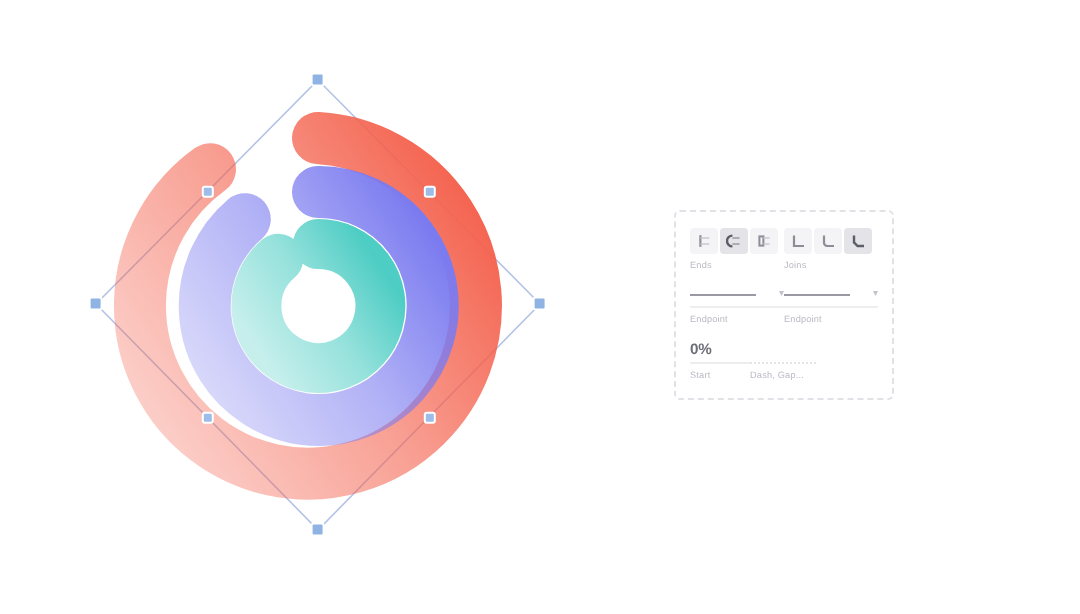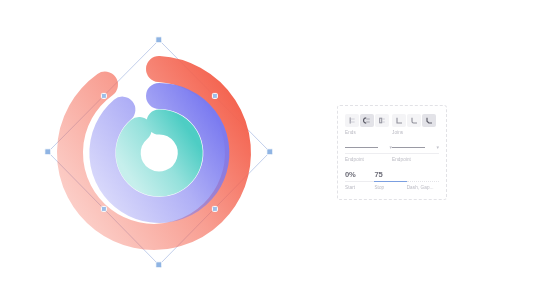--- a/index.html
+++ b/index.html
@@ -193,25 +193,20 @@
   </div>
 
   <div class="num-row">
 
     <div class="num-group g1">
       <div class="num-val">0%</div>
       <div class="num-rule"></div>
       <div class="micro">Start</div>
     </div>
 
-    <div class="num-group g2">
-      <div class="num-val">75</div>
-      <div class="num-rule focus"></div>
-      <div class="micro">Stop</div>
-    </div>
 
     <div class="num-group g3">
       <div class="num-val">&nbsp;</div>
       <div class="num-rule dotted"></div>
       <div class="micro">Dash, Gap...</div>
     </div>
   </div>
 
 </div>
 

